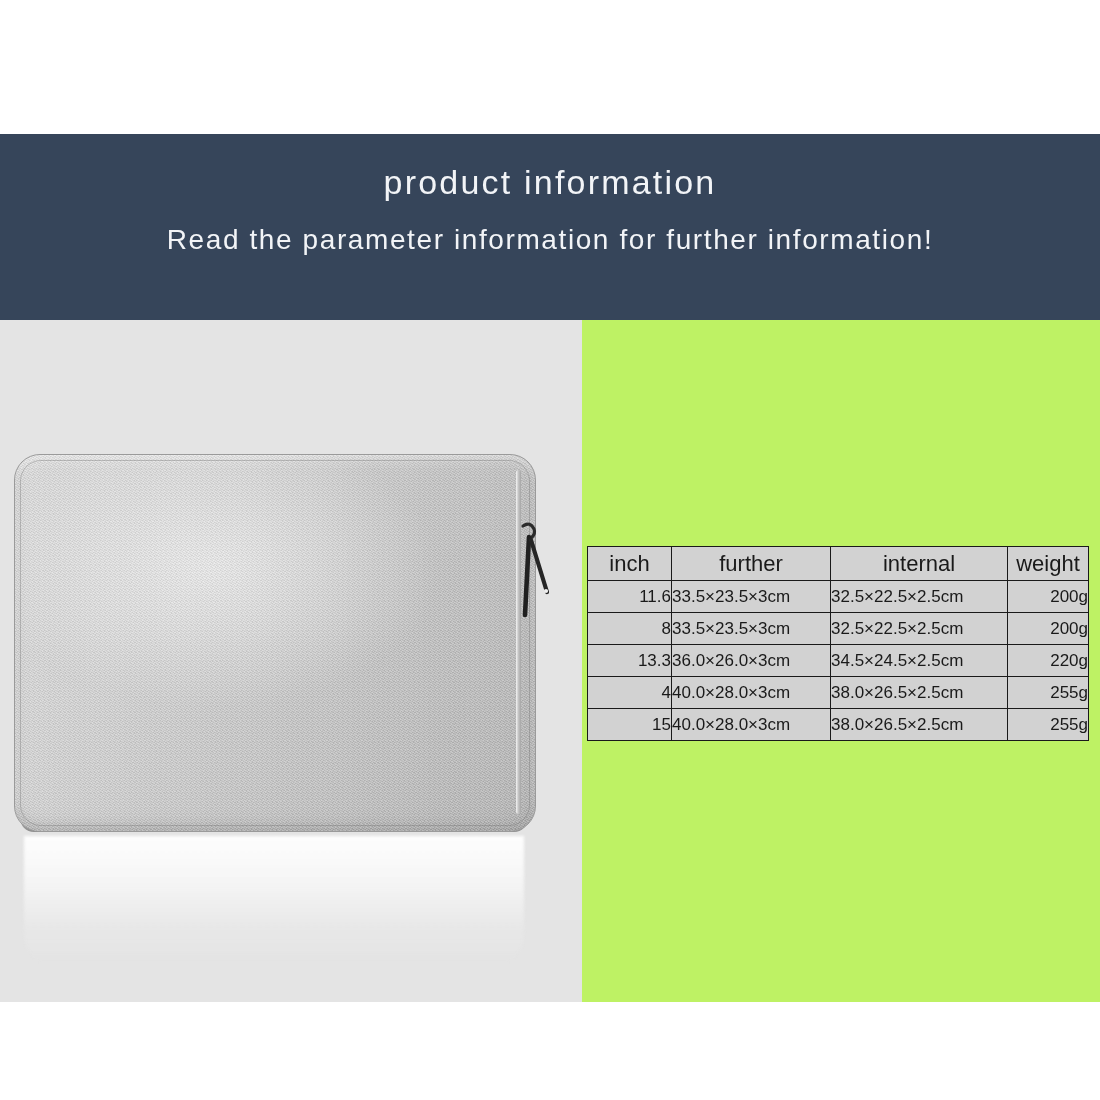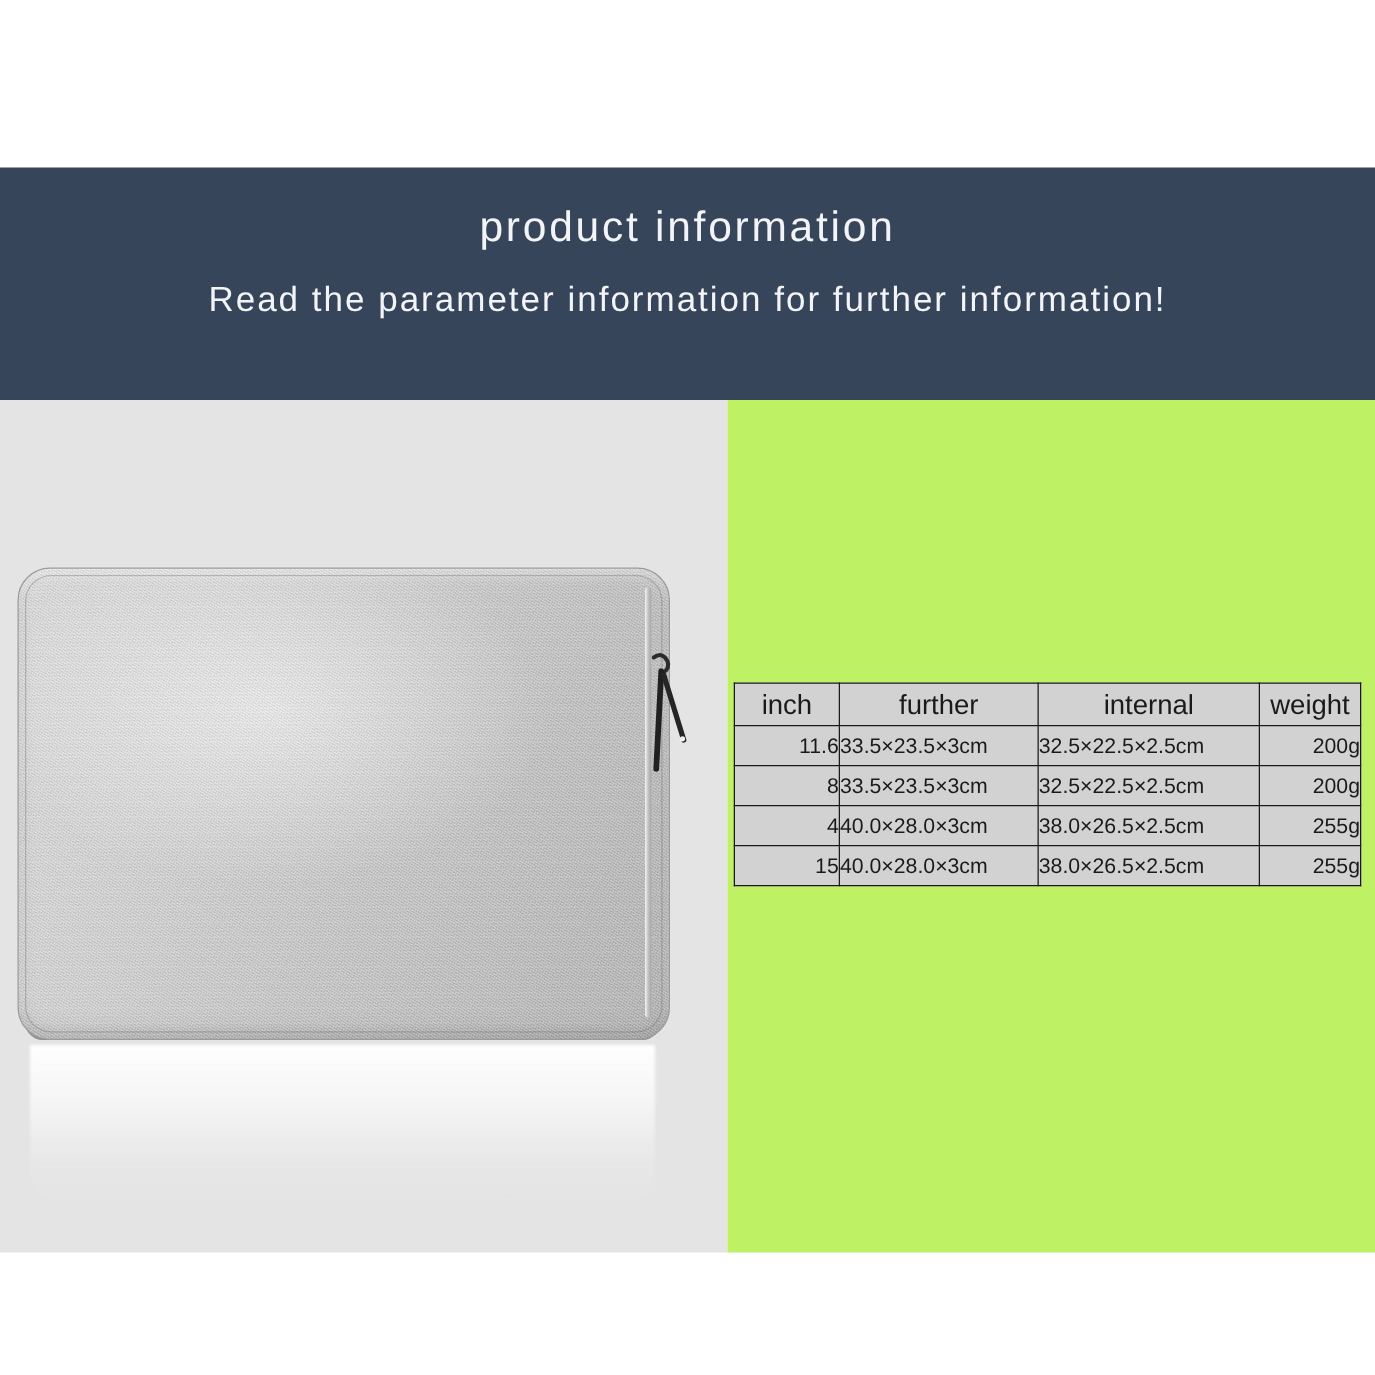--- a/index.html
+++ b/index.html
@@ -259,20 +259,26 @@
         <td class="cell-int">32.5×22.5×2.5cm</td>
         <td class="cell-wt">200g</td>
       </tr>
       <tr>
         <td class="cell-inch">8</td>
         <td class="cell-ext">33.5×23.5×3cm</td>
         <td class="cell-int">32.5×22.5×2.5cm</td>
         <td class="cell-wt">200g</td>
       </tr>
       <tr>
+        <td class="cell-inch">13.3</td>
+        <td class="cell-ext">36.0×26.0×3cm</td>
+        <td class="cell-int">34.5×24.5×2.5cm</td>
+        <td class="cell-wt">220g</td>
+      </tr>
+      <tr>
         <td class="cell-inch">4</td>
         <td class="cell-ext">40.0×28.0×3cm</td>
         <td class="cell-int">38.0×26.5×2.5cm</td>
         <td class="cell-wt">255g</td>
       </tr>
       <tr>
         <td class="cell-inch">15</td>
         <td class="cell-ext">40.0×28.0×3cm</td>
         <td class="cell-int">38.0×26.5×2.5cm</td>
         <td class="cell-wt">255g</td>

